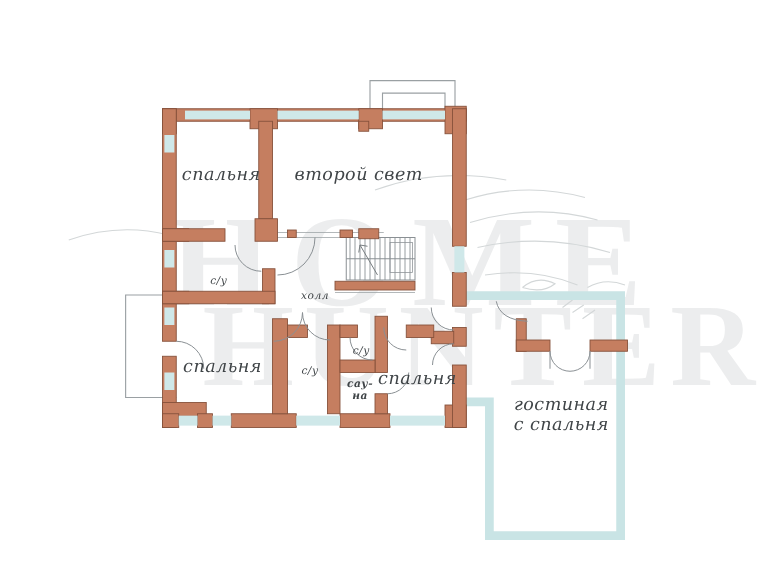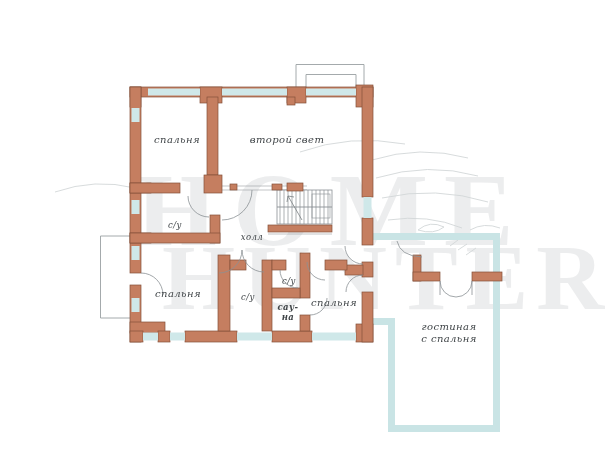--- a/index.html
+++ b/index.html
@@ -11,21 +11,21 @@
     position:absolute;color:rgba(158,164,168,0.20);
     font-family:"Liberation Serif", serif;font-weight:bold;
     white-space:nowrap;pointer-events:none;line-height:1;
   }
   #wm1{left:136px;top:158px;font-size:104px;letter-spacing:16px;}
   #wm2{left:162px;top:230px;font-size:94px;letter-spacing:8px;}
   svg#plan{position:absolute;left:0;top:0;}
   .room-label{
     position:absolute;transform:translate(-50%,-50%);
     font-style:italic;color:#3f4447;white-space:nowrap;
-    font-size:10px;letter-spacing:0.4px;text-align:center;line-height:1.15;
+    font-size:14px;letter-spacing:0.4px;text-align:center;line-height:1.15;
   }
   .room-label.small{font-size:8.5px;}
   .two-line span{display:block;}
 </style>
 </head>
 <body>
 
 <div id="stage">
 
   <div class="wm" id="wm1">HOME</div>

